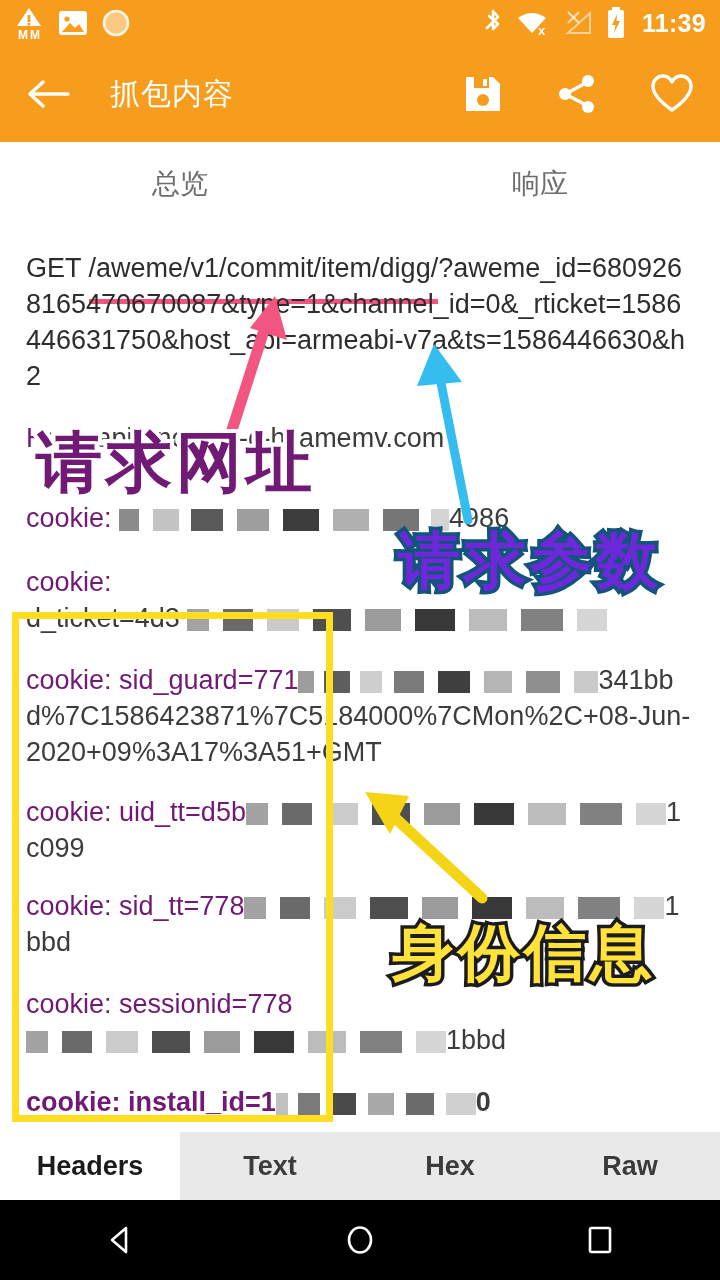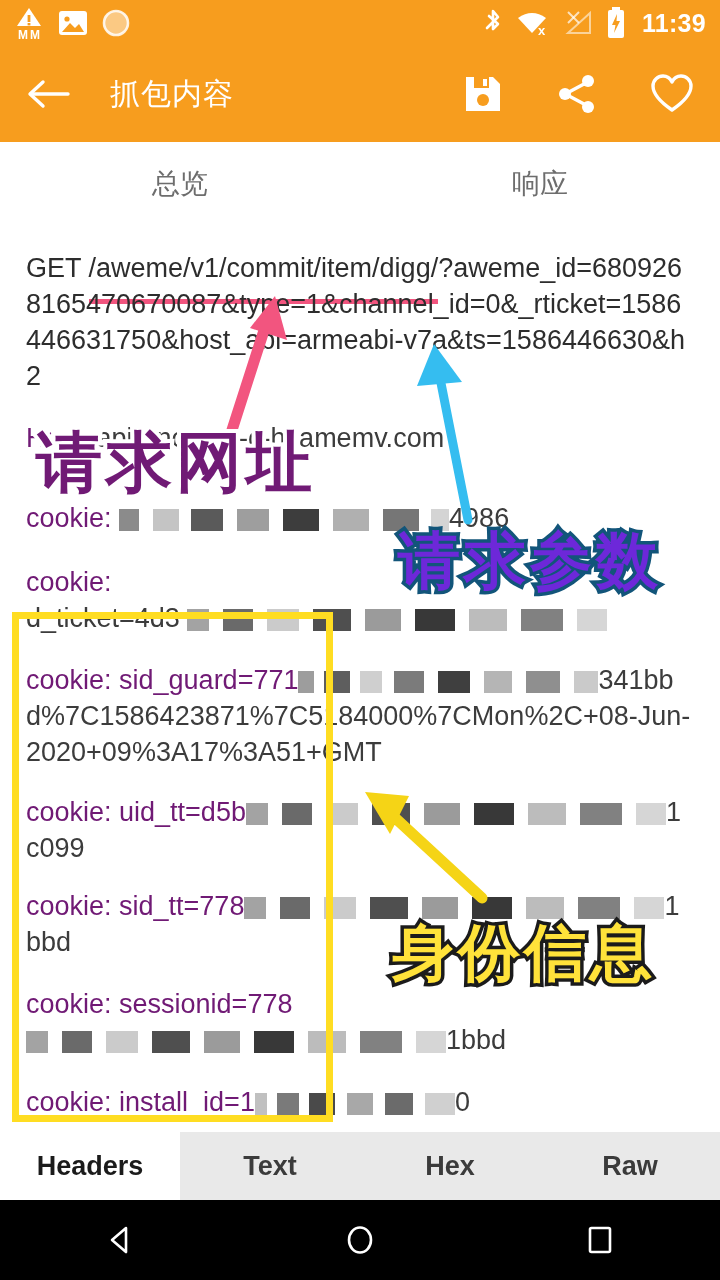--- a/index.html
+++ b/index.html
@@ -273,21 +273,21 @@
     </div>
 
     <div class="hdr-line" style="margin-bottom:26px;">
       <span class="hdr-key">cookie: sid_tt=778</span><span class="redact r6"></span><span>1bbd</span>
     </div>
 
     <div class="hdr-line" style="margin-bottom:26px;">
       <span class="hdr-key">cookie: sessionid=778</span><span class="redact r6"></span><span>1bbd</span>
     </div>
 
-    <div class="hdr-line" style="">
+    <div class="hdr-line" style="font-weight:bold;">
       <span class="hdr-key">cookie: install_id=1</span><span class="redact r4"></span><span>0</span>
     </div>
 
   </div>
 
   <div class="yellowbox"></div>
 
   <svg class="arrows" viewBox="0 0 720 1280">
 
     <g>

